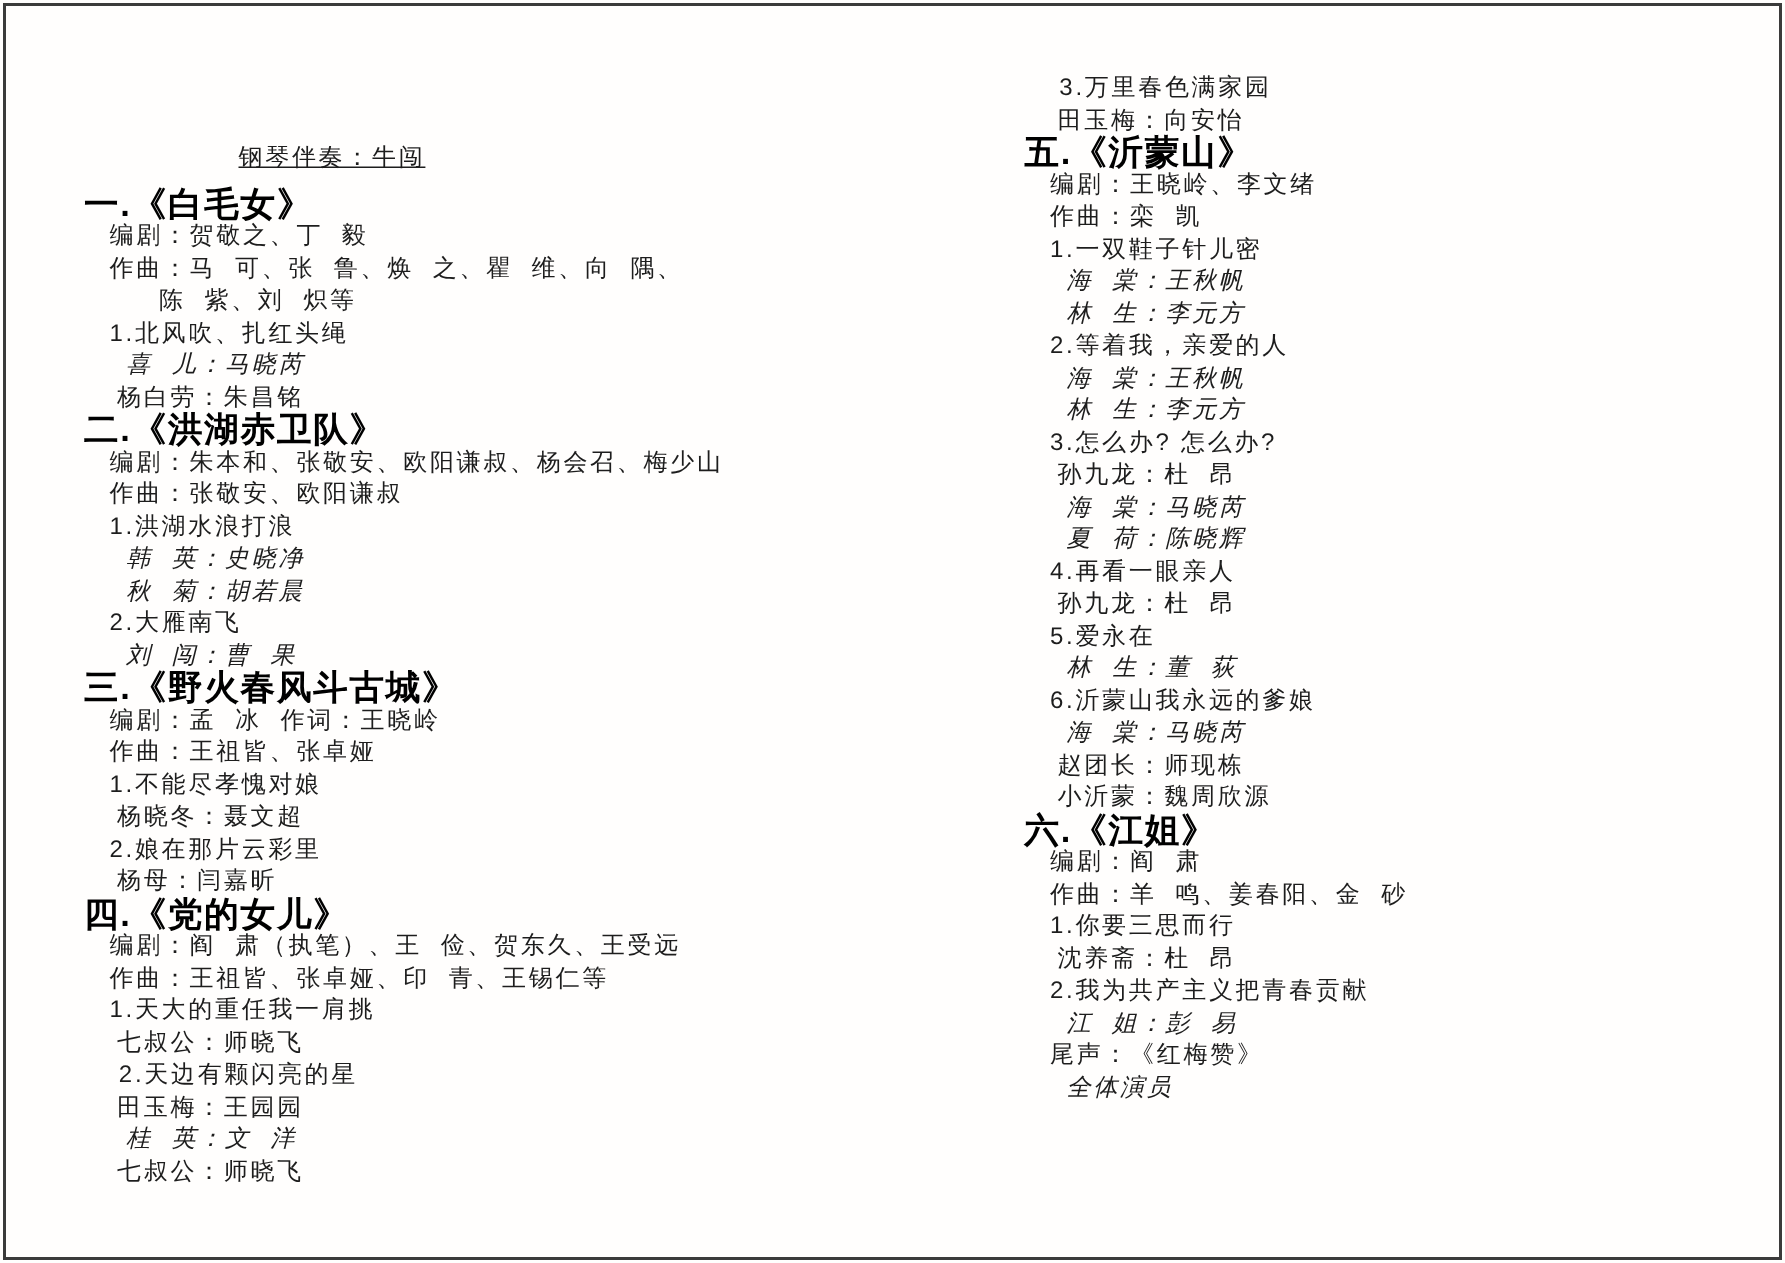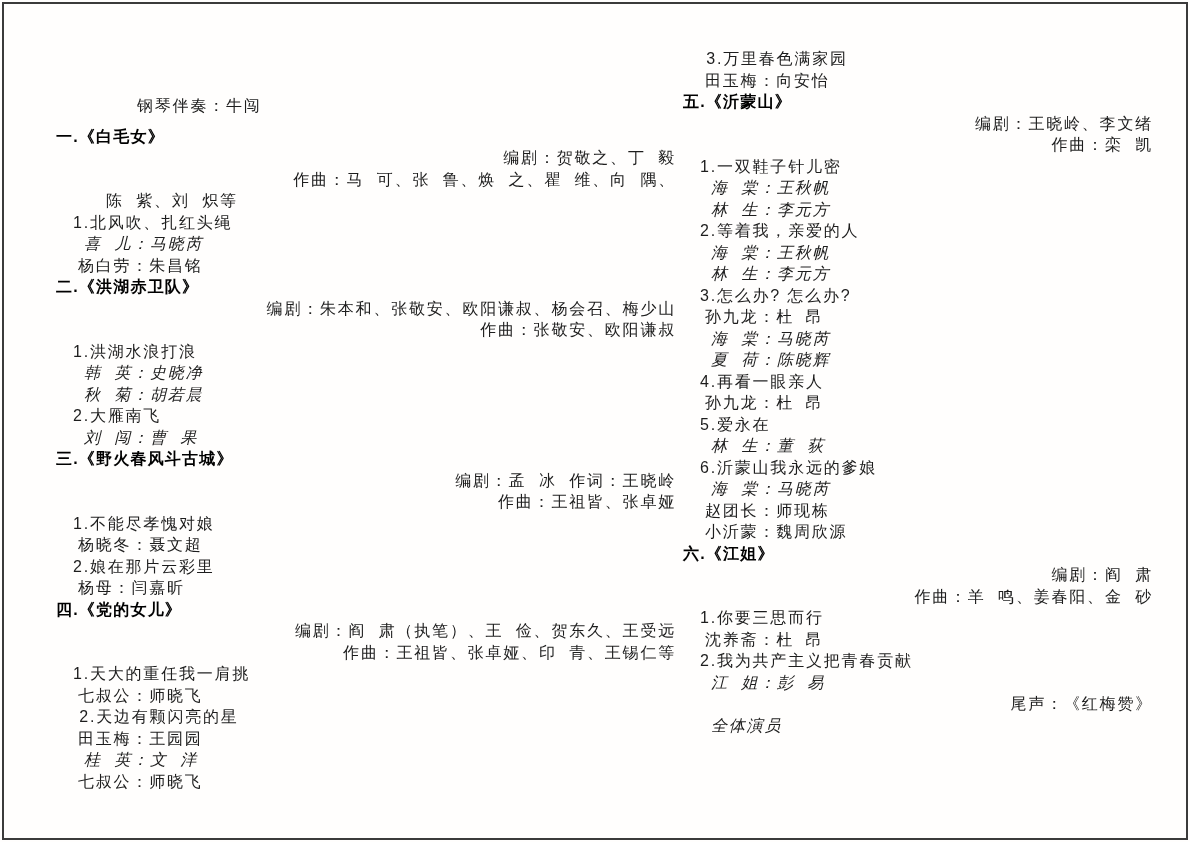--- a/index.html
+++ b/index.html
@@ -31,33 +31,34 @@
   .col-left  { left: 56px;  top: 95px;  width: 620px; }
   .col-right { left: 683px; top: 48px;  width: 470px; }
   .line {
     height: 21.5px;
     line-height: 21.5px;
     font-size: 16px;
     letter-spacing: 1.8px;
     color: #1d1d1d;
   }
   .line.header {
-    margin-left: 81px;
+    margin-left: 103px;
     margin-bottom: 9px;
+    text-decoration: underline;
   }
   .line.heading {
     font-weight: bold;
-    font-size: 16px;
+    font-size: 23px;
     letter-spacing: 1.2px;
     color: #000000;
   }
-  .line.meta  { margin-left: 17px; text-align: right; }
+  .line.meta  { margin-left: 17px; }
   .line.cont  { margin-left: 50px; }
   .line.song  { margin-left: 17px; }
-  .line.role  { margin-left: 22px; font-family: Liberation Serif, serif; }
+  .line.role  { margin-left: 22px; }
   .line.role2 { margin-left: 28px; font-style: italic; }
 </style>
 </head>
 <body>
 
 <div class="page">
   <div class="page-border"></div>
   <div class="col col-left"><div class="line header">钢琴伴奏：牛闯</div><div class="line heading">一.《白毛女》</div><div class="line meta">编剧：贺敬之、丁  毅</div><div class="line meta">作曲：马  可、张  鲁、焕  之、瞿  维、向  隅、</div><div class="line cont">陈  紫、刘  炽等</div><div class="line song">1.北风吹、扎红头绳</div><div class="line role2">喜  儿：马晓芮</div><div class="line role">杨白劳：朱昌铭</div><div class="line heading">二.《洪湖赤卫队》</div><div class="line meta">编剧：朱本和、张敬安、欧阳谦叔、杨会召、梅少山</div><div class="line meta">作曲：张敬安、欧阳谦叔</div><div class="line song">1.洪湖水浪打浪</div><div class="line role2">韩  英：史晓净</div><div class="line role2">秋  菊：胡若晨</div><div class="line song">2.大雁南飞</div><div class="line role2">刘  闯：曹  果</div><div class="line heading">三.《野火春风斗古城》</div><div class="line meta">编剧：孟  冰  作词：王晓岭</div><div class="line meta">作曲：王祖皆、张卓娅</div><div class="line song">1.不能尽孝愧对娘</div><div class="line role">杨晓冬：聂文超</div><div class="line song">2.娘在那片云彩里</div><div class="line role">杨母：闫嘉昕</div><div class="line heading">四.《党的女儿》</div><div class="line meta">编剧：阎  肃（执笔）、王  俭、贺东久、王受远</div><div class="line meta">作曲：王祖皆、张卓娅、印  青、王锡仁等</div><div class="line song">1.天大的重任我一肩挑</div><div class="line role">七叔公：师晓飞</div><div class="line song"> 2.天边有颗闪亮的星</div><div class="line role">田玉梅：王园园</div><div class="line role2">桂  英：文  洋</div><div class="line role">七叔公：师晓飞</div></div>
   <div class="col col-right"><div class="line song"> 3.万里春色满家园</div><div class="line role">田玉梅：向安怡</div><div class="line heading">五.《沂蒙山》</div><div class="line meta">编剧：王晓岭、李文绪</div><div class="line meta">作曲：栾  凯</div><div class="line song">1.一双鞋子针儿密</div><div class="line role2">海  棠：王秋帆</div><div class="line role2">林  生：李元方</div><div class="line song">2.等着我，亲爱的人</div><div class="line role2">海  棠：王秋帆</div><div class="line role2">林  生：李元方</div><div class="line song">3.怎么办? 怎么办?</div><div class="line role">孙九龙：杜  昂</div><div class="line role2">海  棠：马晓芮</div><div class="line role2">夏  荷：陈晓辉</div><div class="line song">4.再看一眼亲人</div><div class="line role">孙九龙：杜  昂</div><div class="line song">5.爱永在</div><div class="line role2">林  生：董  荻</div><div class="line song">6.沂蒙山我永远的爹娘</div><div class="line role2">海  棠：马晓芮</div><div class="line role">赵团长：师现栋</div><div class="line role">小沂蒙：魏周欣源</div><div class="line heading">六.《江姐》</div><div class="line meta">编剧：阎  肃</div><div class="line meta">作曲：羊  鸣、姜春阳、金  砂</div><div class="line song">1.你要三思而行</div><div class="line role">沈养斋：杜  昂</div><div class="line song">2.我为共产主义把青春贡献</div><div class="line role2">江  姐：彭  易</div><div class="line meta">尾声：《红梅赞》</div><div class="line role2">全体演员</div></div>
 </div>

